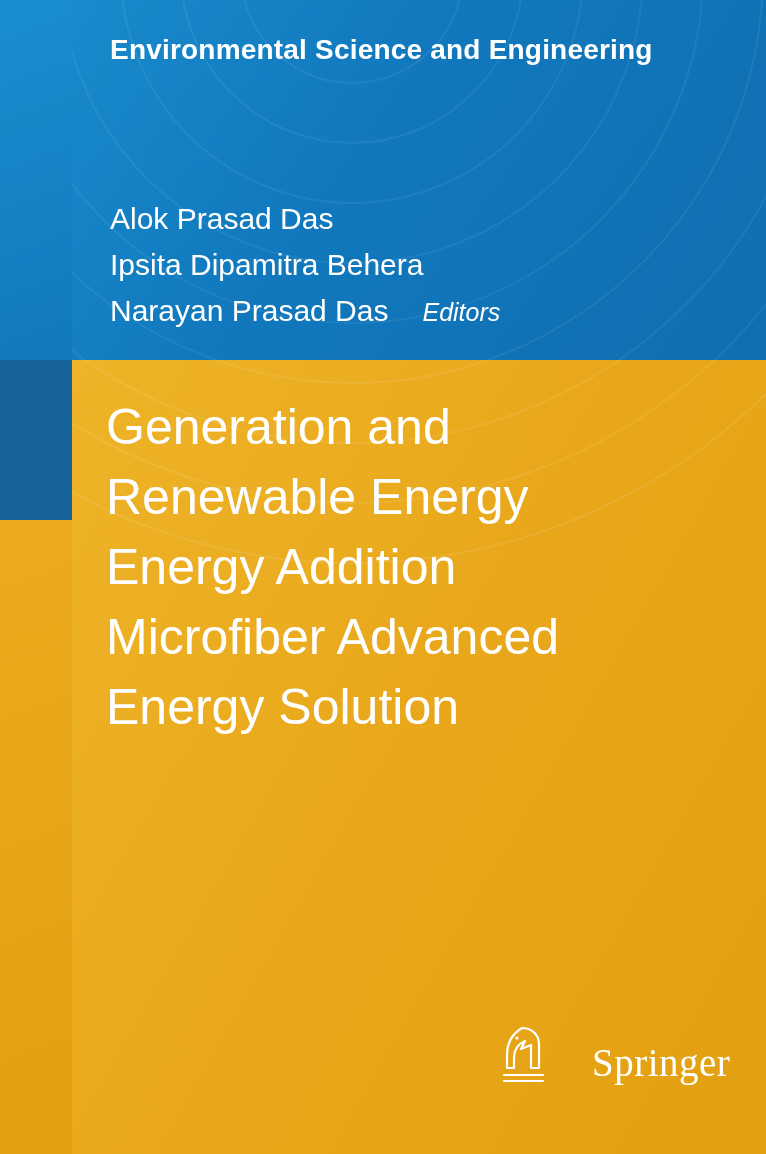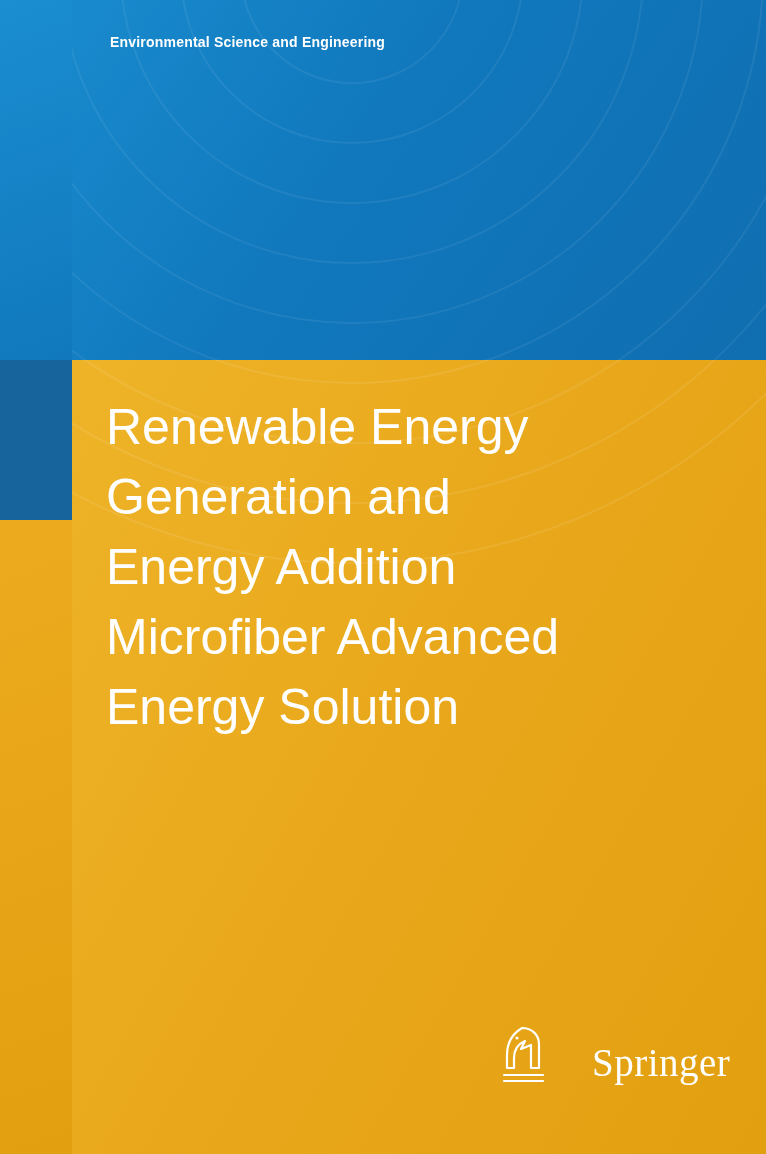--- a/index.html
+++ b/index.html
@@ -92,21 +92,21 @@
     height: 1154px;
     background: rgba(255,255,255,0.55);
   }
 
   
   .series-title {
     position: absolute;
     left: 110px;
     top: 34px;
     color: #ffffff;
-    font-size: 14px;
+    font-size: 28px;
     font-weight: bold;
     letter-spacing: 0.2px;
     z-index: 10;
   }
 
   
   .editors {
     position: absolute;
     left: 110px;
     top: 196px;
@@ -193,24 +193,35 @@
 
   <div class="spine">
     <div class="spine-blue"></div>
     <div class="spine-dark"></div>
     <div class="spine-yellow"></div>
   </div>
   <div class="spine-line"></div>
 
   <div class="series-title">Environmental Science and Engineering</div>
 
+  <div class="editors">
+    <div class="editor-name">
+      <span>Alok Prasad Das</span>
+    </div>
+    <div class="editor-name">
+      <span>Ipsita Dipamitra Behera</span>
+    </div>
+    <div class="editor-name">
+      <span>Narayan Prasad Das</span><span class="editors-label">Editors</span>
+    </div>
+  </div>
 
   <div class="book-title">
+    <span class="tline">Generation and</span>
     <span class="tline">Renewable Energy</span>
-    <span class="tline">Generation and</span>
     <span class="tline">Energy Addition</span>
     <span class="tline">Microfiber Advanced</span>
     <span class="tline">Energy Solution</span>
   </div>
 
   <div class="springer">
     <svg class="springer-mark" width="60" height="72" viewBox="0 0 60 72">
       <g fill="none" stroke="#ffffff" stroke-width="2.2" stroke-linejoin="round" stroke-linecap="round">
         <path d="M24 6 C14 12, 9 22, 9 33 L9 46 L16 46 L16 36 C16 28, 20 22, 27 19 L23 27 L33 23 L33 46 L41 46 L41 22 C41 13, 34 6, 24 6 Z"></path>
         <circle cx="19" cy="16" r="1.6" fill="#ffffff" stroke="none"></circle>

